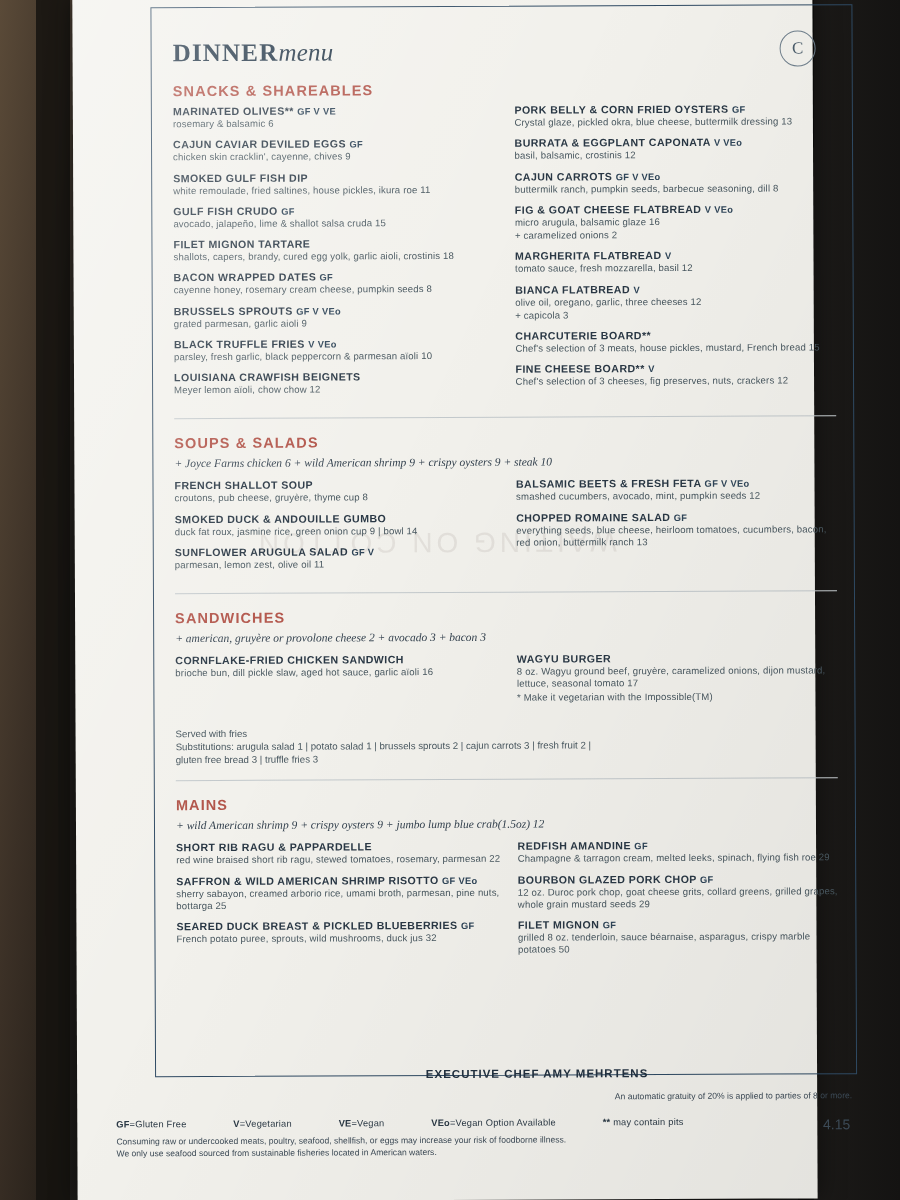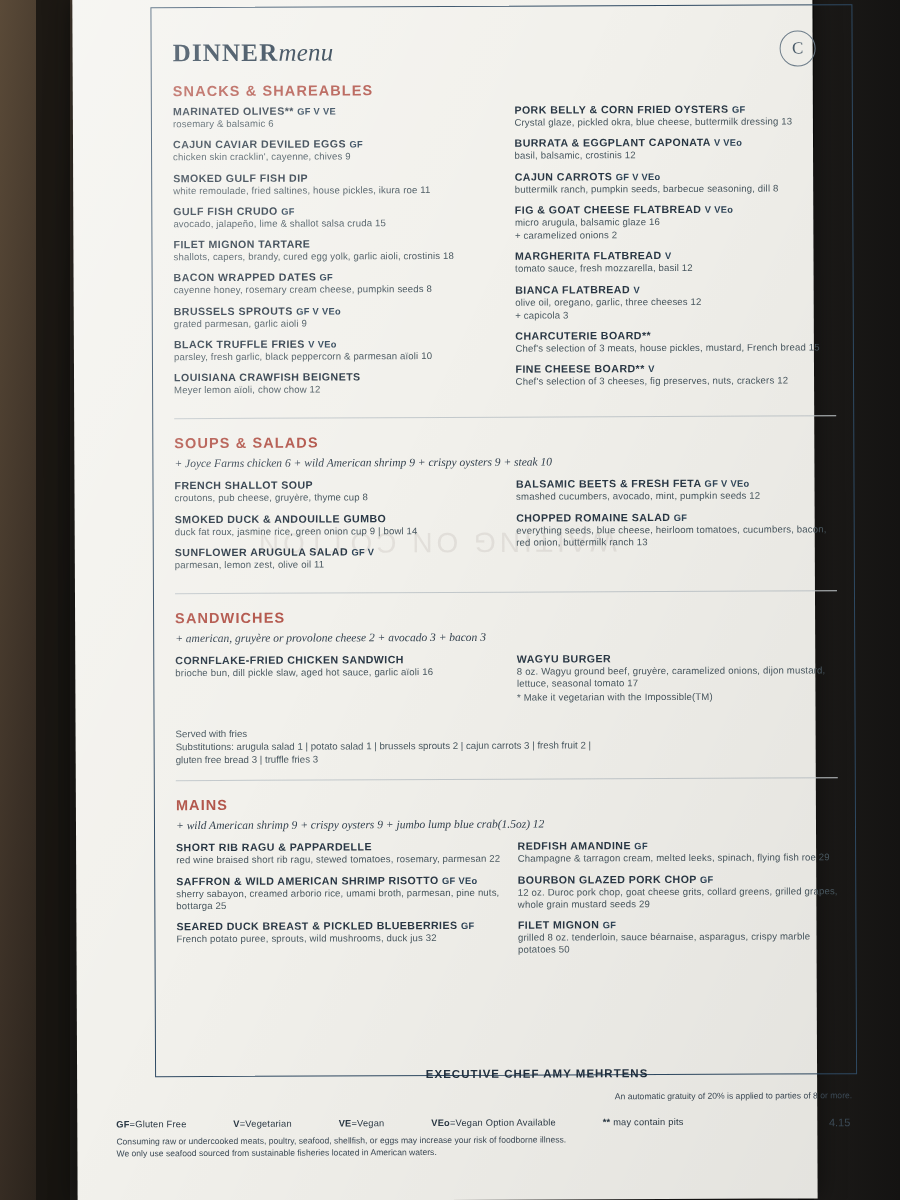--- a/index.html
+++ b/index.html
@@ -193,21 +193,21 @@
     position: absolute;
     left: -56px; top: 66px;
     font-size: 8.6px;
     color: #3c4a56;
     line-height: 1.45;
     width: 560px;
   }
   .rev {
     position: absolute;
     right: 2px; top: 50px;
-    font-size: 11px;
+    font-size: 14px;
     color: #3c4a56;
   }
   .watermark {
     position: absolute;
     left: 180px; top: 530px;
     font-size: 28px;
     letter-spacing: 4px;
     color: rgba(160,150,145,0.18);
     transform: rotate(180deg);
     pointer-events: none;

